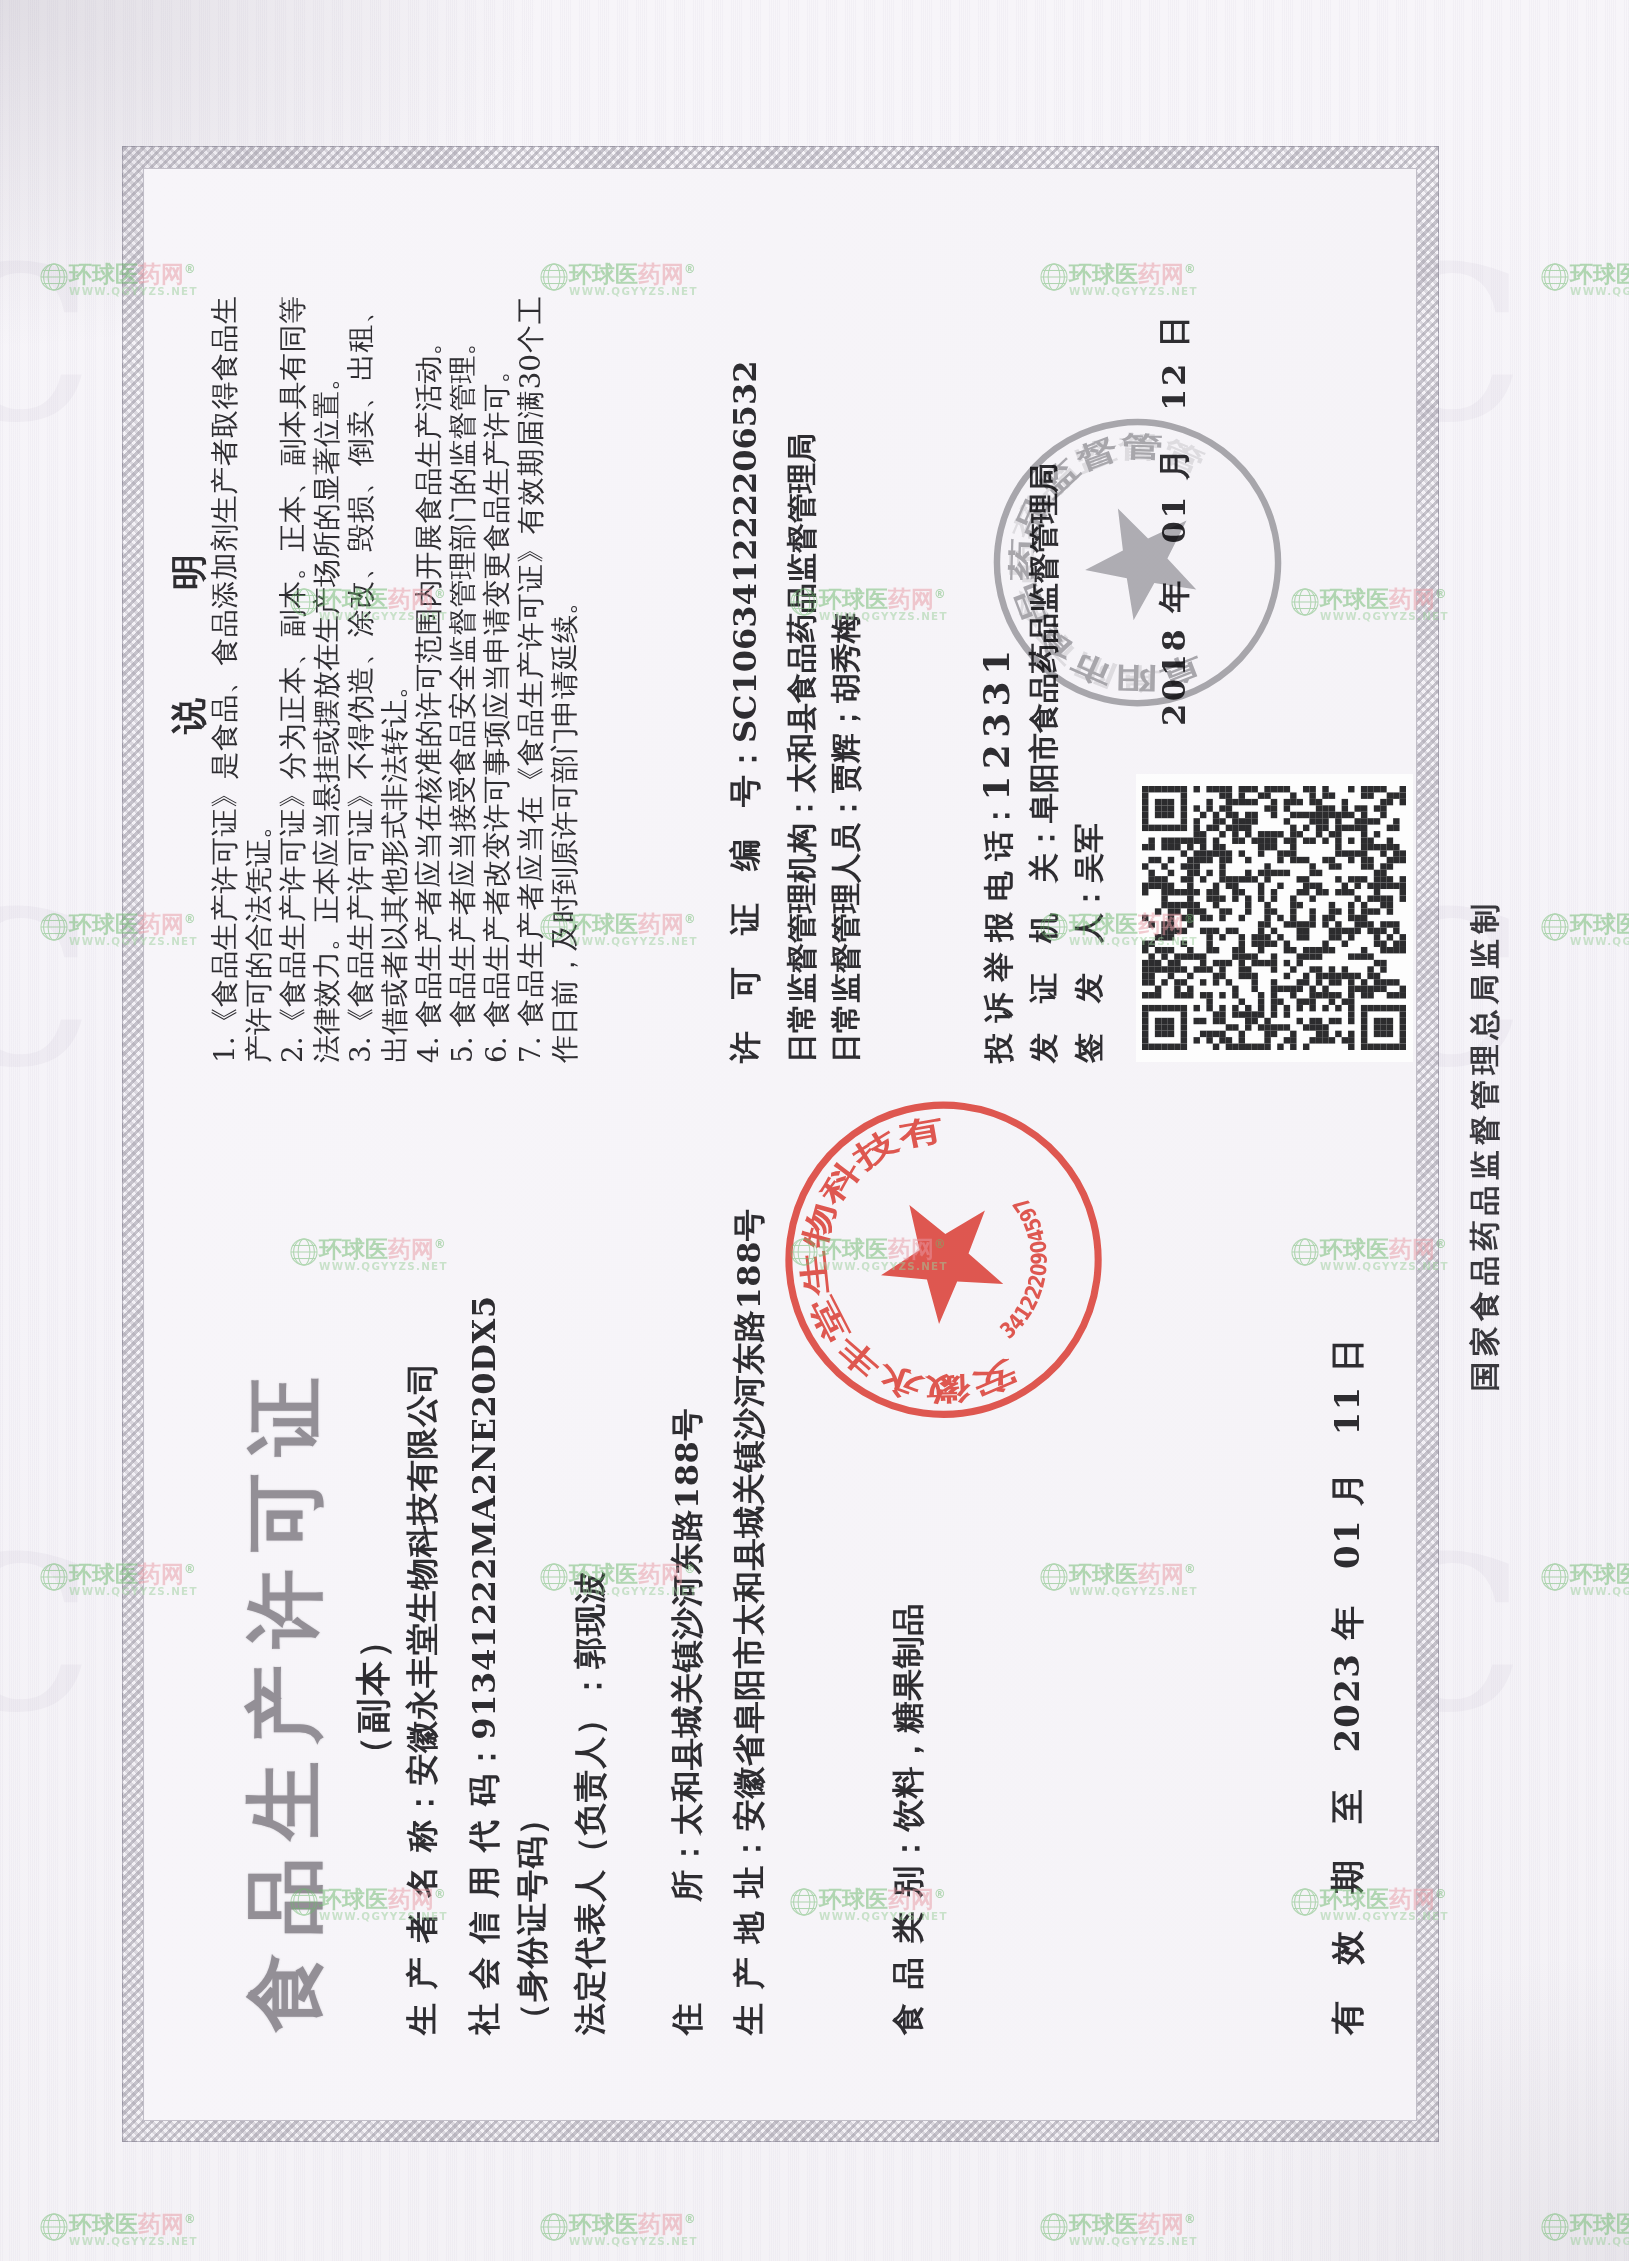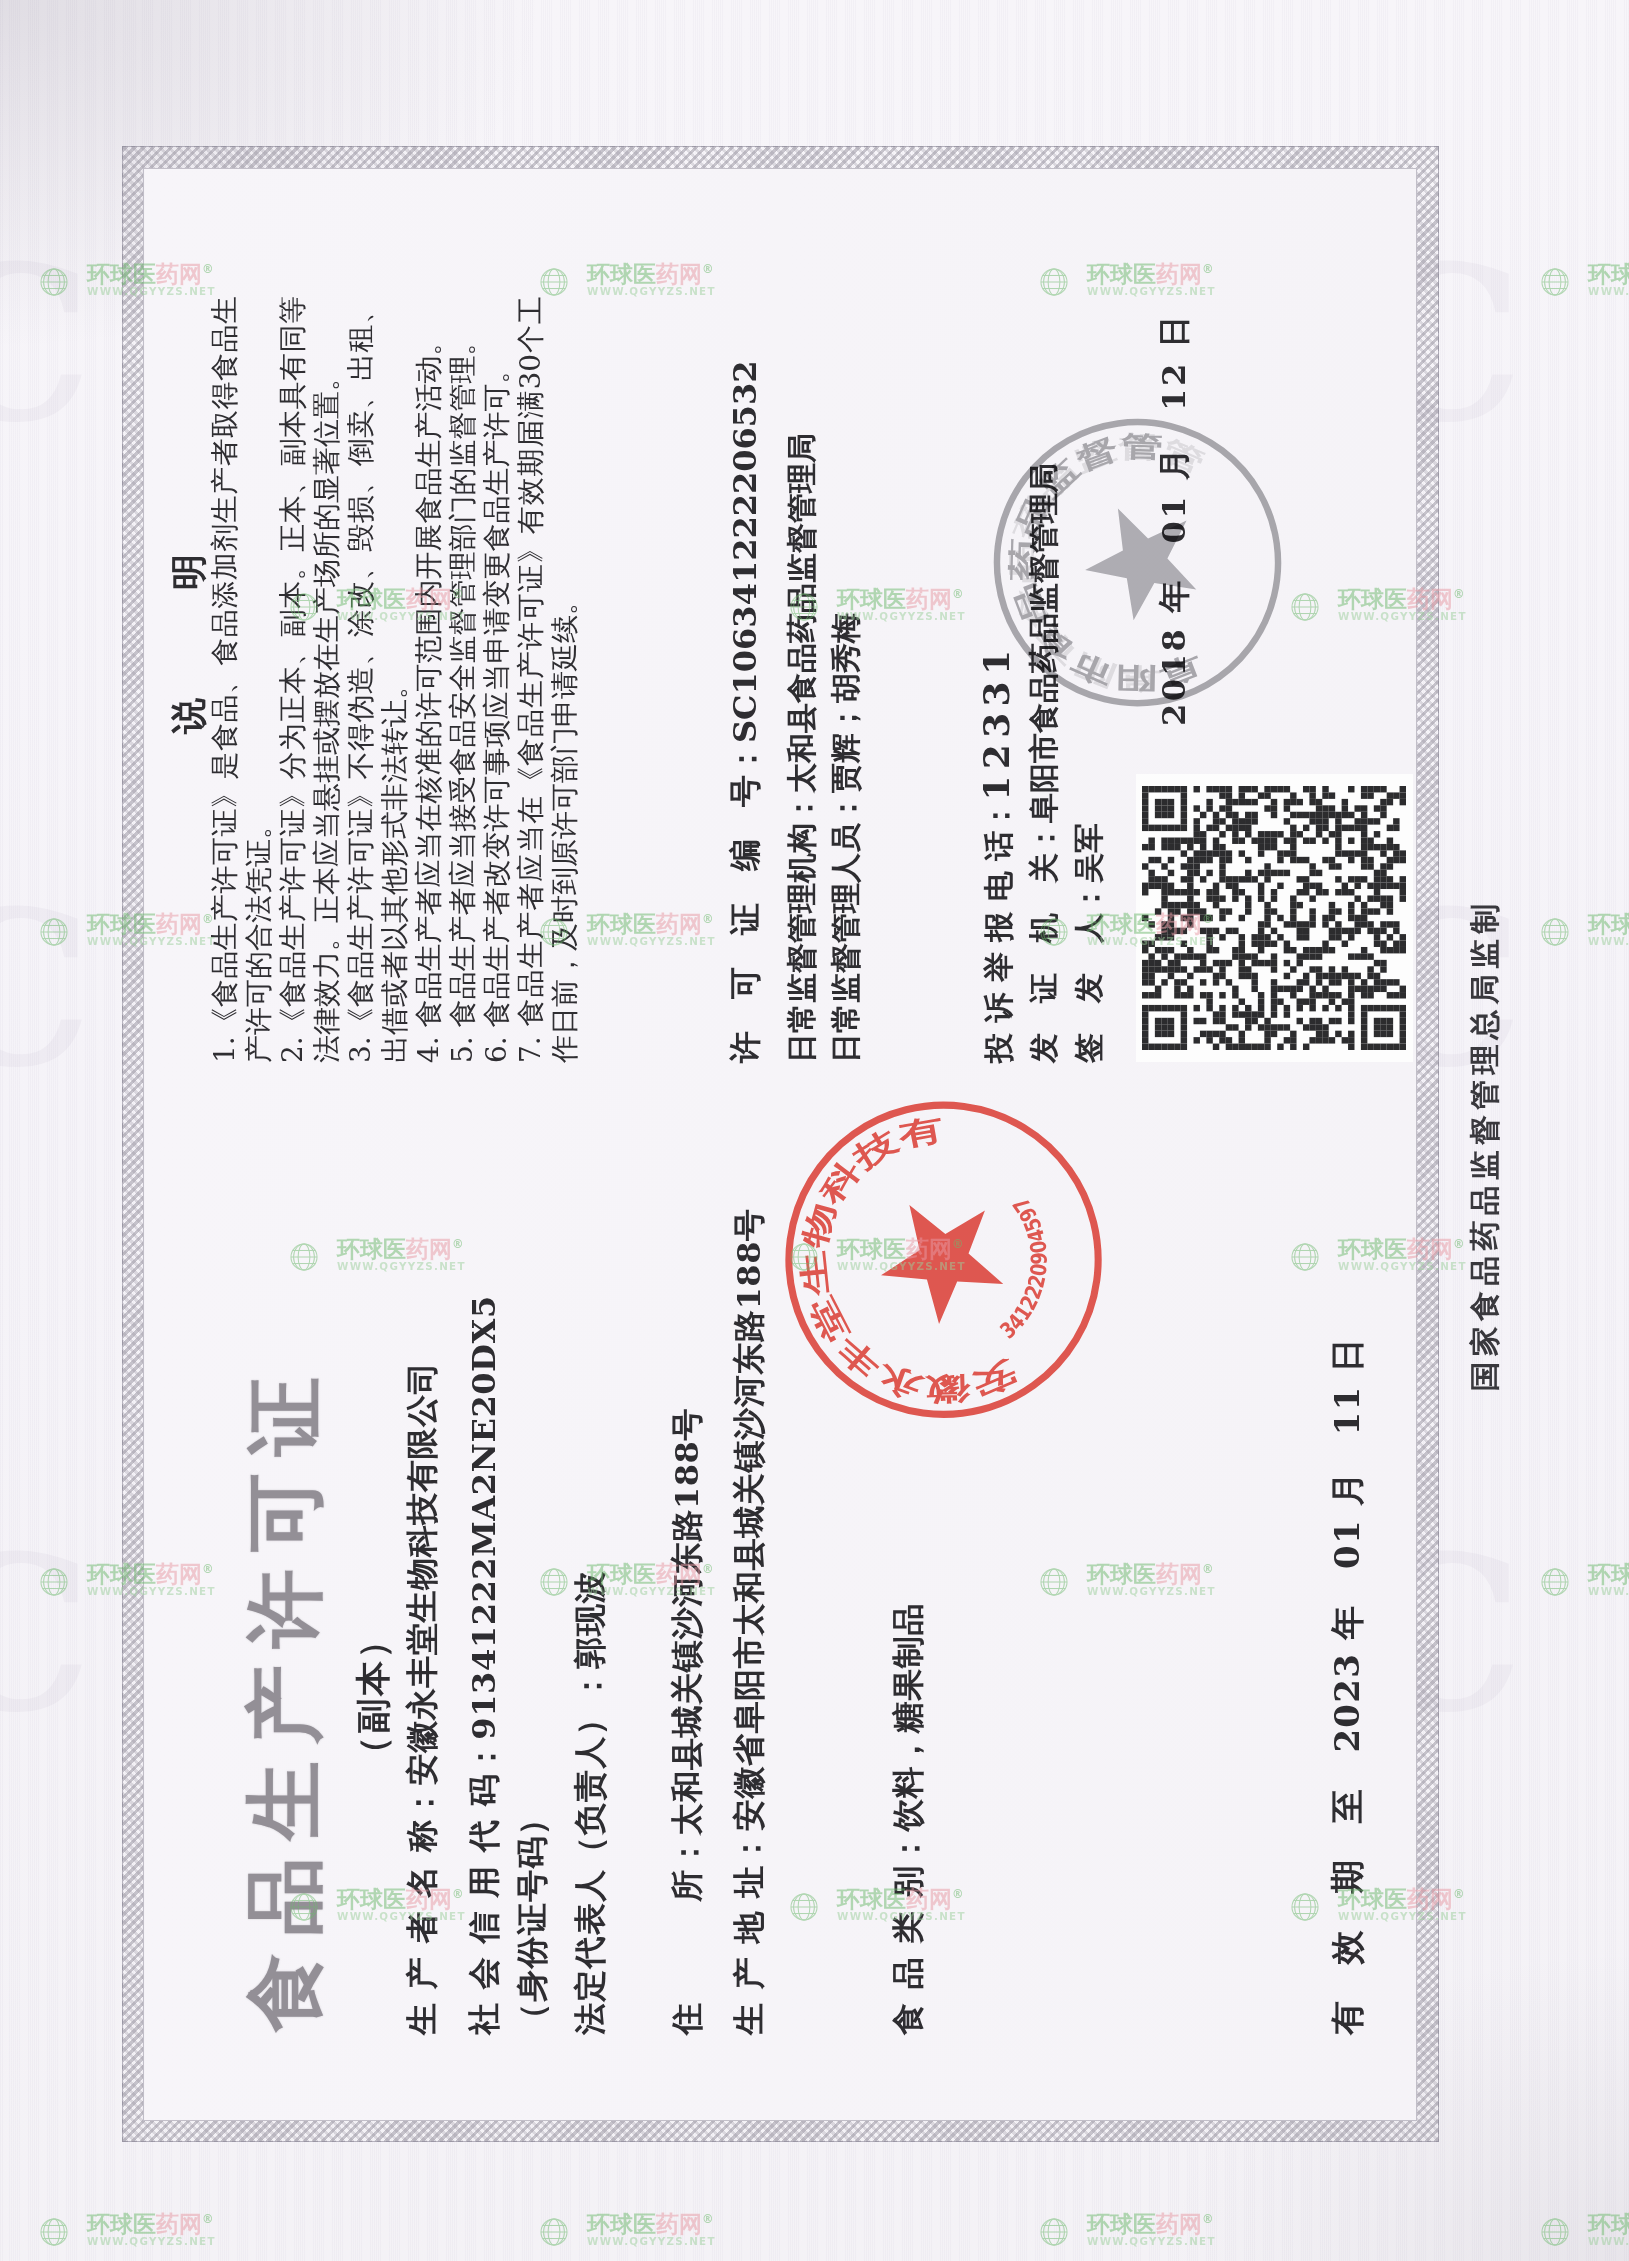--- a/index.html
+++ b/index.html
@@ -75,21 +75,21 @@
   .qr-box svg{position:absolute;left:11.6px;top:6.4px;}
   .publisher{
     position:absolute;left:0;top:1355px;width:2018px;text-align:center;
     font-size:30px;font-weight:600;letter-spacing:5.2px;color:#39383d;
   }
   .stamp{position:absolute;mix-blend-mode:multiply;}
   .stamp-red{left:727px;top:666px;opacity:.82;transform:rotate(-14deg);}
   .stamp-gray{left:1440px;top:876px;opacity:.72;transform:rotate(-8deg);}
   
   .wm-layer{position:absolute;inset:0;pointer-events:none;z-index:60;}
-  .wm{position:absolute;display:flex;align-items:flex-end;gap:18px;opacity:.5;}
+  .wm{position:absolute;display:flex;align-items:flex-start;gap:0;opacity:.5;}
   .wm-txt{display:flex;flex-direction:column;line-height:1.05;}
   .wm-brand{font-family:"DejaVu Sans","Liberation Sans",sans-serif;font-size:23px;font-weight:700;white-space:nowrap;}
   .wm-url{font-family:"DejaVu Sans","Liberation Sans",sans-serif;font-size:10.3px;letter-spacing:1.3px;color:#9ccf9c;font-weight:700;}
   .wm-reg{font-size:11.6px;vertical-align:super;}
 </style>
 </head>
 <body>
 
 <div class="sheet">
   <div class="ghost-row" style="top:219px">C F D A C F D A</div>

